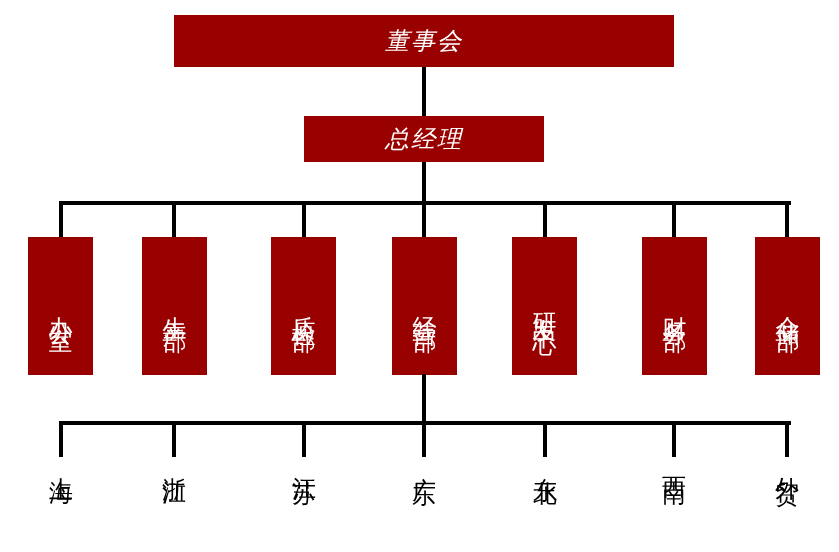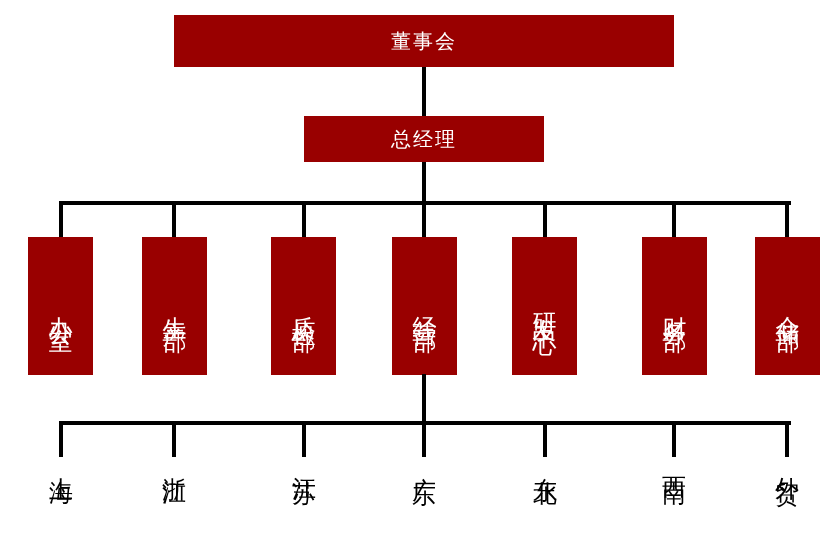--- a/index.html
+++ b/index.html
@@ -14,21 +14,21 @@
   }
   
   .node {
     position: absolute;
     background: #990000;
     color: #ffffff;
     display: flex;
     align-items: center;
     justify-content: center;
   }
-  .node-h { font-size: 20px; letter-spacing: 2px; }
+  .node-h { font-size: 24px; letter-spacing: 2px; font-style: italic; }
   .box-board   { left: 174px; top: 15px;  width: 500px; height: 52px; }
   .box-manager { left: 304px; top: 116px; width: 240px; height: 46px; }
   .dept {
     top: 237px;
     width: 65px;
     height: 138px;
   }
   .dept-label, .region-label-text {
     writing-mode: vertical-rl;
     text-orientation: upright;

